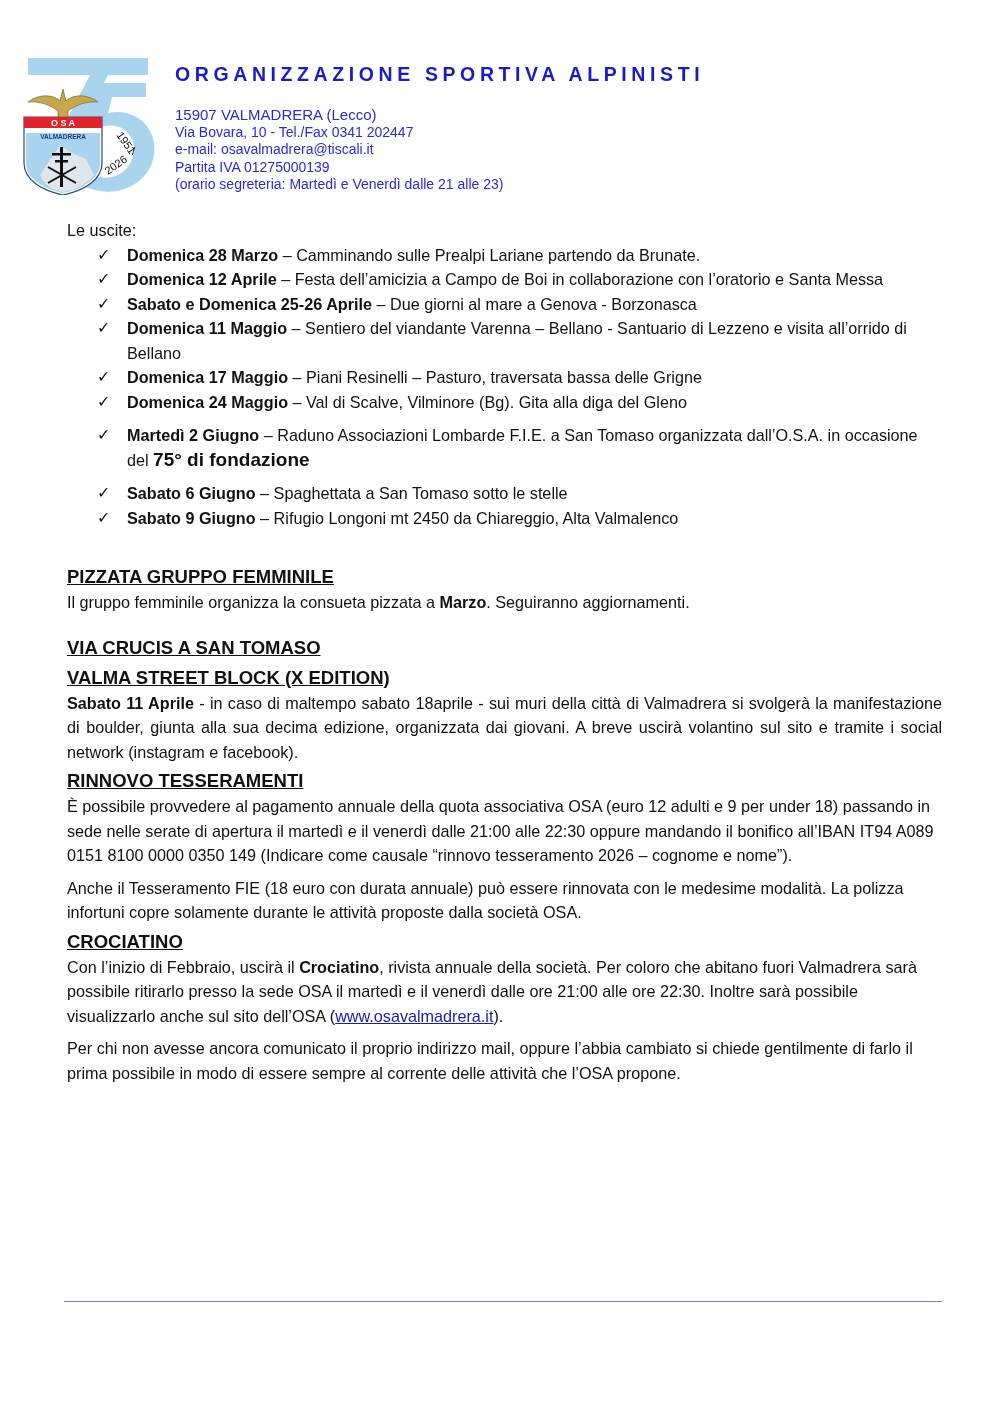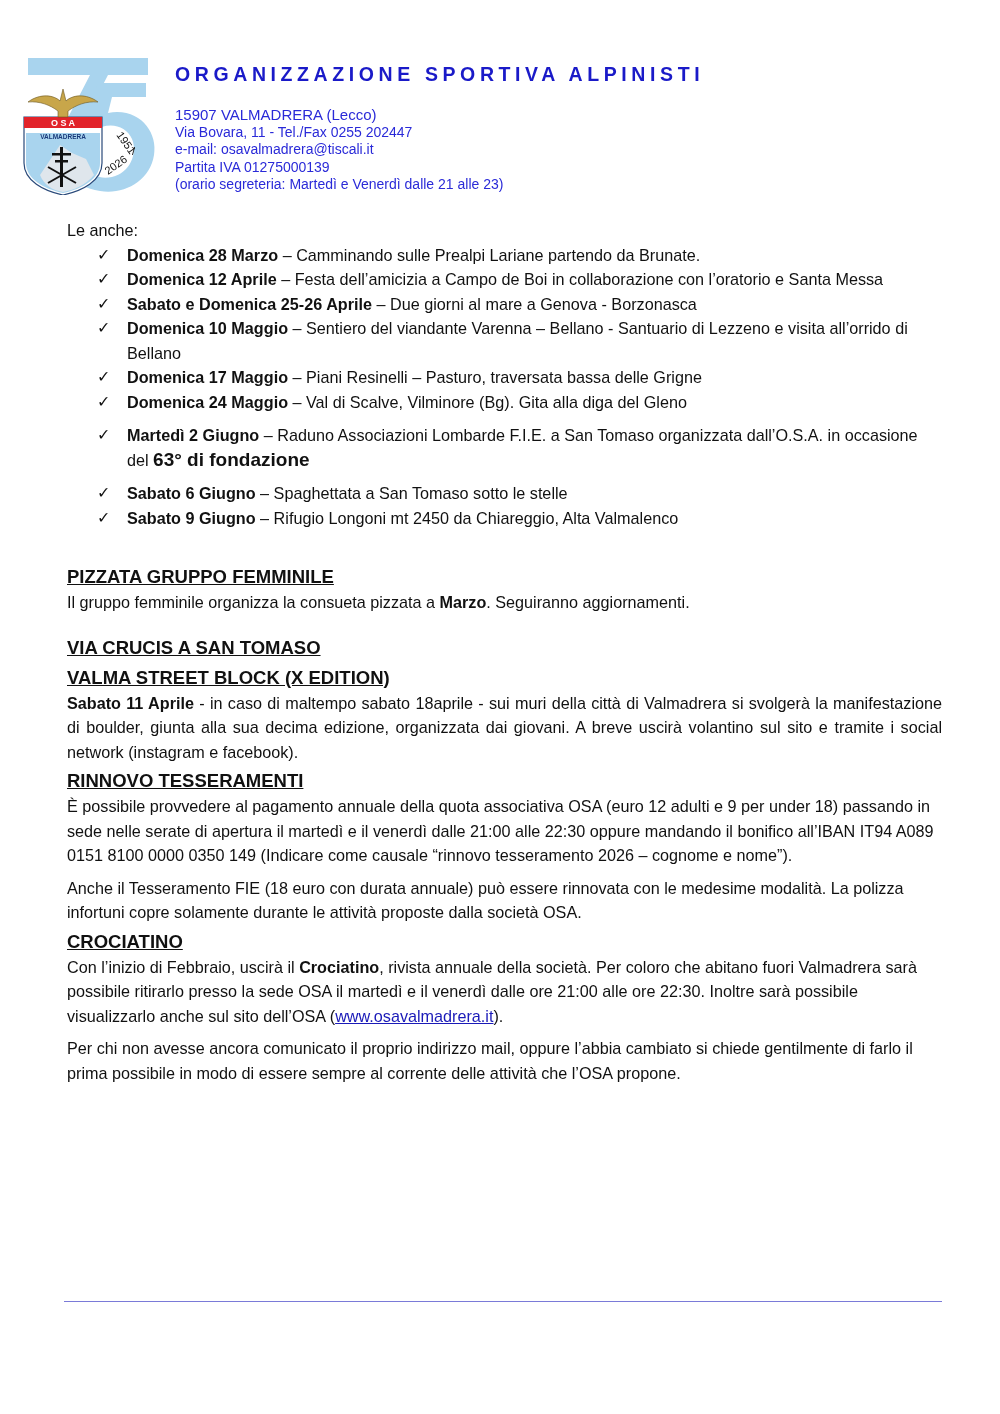--- a/index.html
+++ b/index.html
@@ -52,37 +52,37 @@
     <text x="96" y="80" font-family="Liberation Sans, sans-serif" font-size="11" fill="#111" transform="rotate(55 96 80)">1951</text>
     <text x="112" y="100" font-family="Liberation Sans, sans-serif" font-size="11" fill="#111">/</text>
     <text x="88" y="120" font-family="Liberation Sans, sans-serif" font-size="11" fill="#111" transform="rotate(-35 88 120)">2026</text>
   </svg>
 </div>
 
 <div class="header">
   <h1 class="org-title">ORGANIZZAZIONE SPORTIVA ALPINISTI</h1>
   <div class="header-lines">
     <div class="l1">15907  VALMADRERA (Lecco)</div>
-    <div>Via Bovara, 11  -  Tel./Fax  0255 202447</div>
+    <div>Via Bovara, 10  -  Tel./Fax  0341 202447</div>
     <div>e-mail: osavalmadrera@tiscali.it</div>
     <div>Partita IVA  01275000139</div>
     <div>(orario segreteria: Martedì e Venerdì dalle 21 alle 23)</div>
   </div>
 </div>
 
 <div class="content">
-  <p class="lead">Le anche:</p>
+  <p class="lead">Le uscite:</p>
   <ul class="events">
     <li><span class="check">✓</span><b>Domenica 28 Marzo</b><span> – Camminando sulle Prealpi Lariane partendo da Brunate.</span></li>
     <li><span class="check">✓</span><b>Domenica 12 Aprile</b><span> – Festa dell’amicizia a Campo de Boi in collaborazione con l’oratorio e Santa Messa</span></li>
     <li><span class="check">✓</span><b>Sabato e Domenica 25-26 Aprile</b><span> – Due giorni al mare a Genova - Borzonasca</span></li>
-    <li><span class="check">✓</span><b>Domenica 10 Maggio</b><span> – Sentiero del viandante Varenna – Bellano - Santuario di Lezzeno e visita all’orrido di Bellano</span></li>
+    <li><span class="check">✓</span><b>Domenica 11 Maggio</b><span> – Sentiero del viandante Varenna – Bellano - Santuario di Lezzeno e visita all’orrido di Bellano</span></li>
     <li><span class="check">✓</span><b>Domenica 17 Maggio</b><span> – Piani Resinelli – Pasturo, traversata bassa delle Grigne</span></li>
     <li><span class="check">✓</span><b>Domenica 24 Maggio</b><span> – Val di Scalve, Vilminore (Bg). Gita alla diga del Gleno</span></li>
-    <li class="gap"><span class="check">✓</span><b>Martedì 2 Giugno</b><span> – Raduno Associazioni Lombarde F.I.E. a San Tomaso organizzata dall’O.S.A. in occasione del </span><span class="big">63° di fondazione</span></li>
+    <li class="gap"><span class="check">✓</span><b>Martedì 2 Giugno</b><span> – Raduno Associazioni Lombarde F.I.E. a San Tomaso organizzata dall’O.S.A. in occasione del </span><span class="big">75° di fondazione</span></li>
     <li class="gap"><span class="check">✓</span><b>Sabato 6 Giugno</b><span> – Spaghettata a San Tomaso sotto le stelle</span></li>
     <li><span class="check">✓</span><b>Sabato 9 Giugno</b><span> – Rifugio Longoni mt 2450 da Chiareggio, Alta Valmalenco</span></li>
   </ul>
 
   <div style="margin-top:34px">
     <h2 class="h">PIZZATA GRUPPO FEMMINILE</h2>
     <p><span>Il gruppo femminile organizza la consueta pizzata a </span><b>Marzo</b><span>. Seguiranno aggiornamenti.</span></p>
   </div>
 
   <div style="margin-top:20px">

